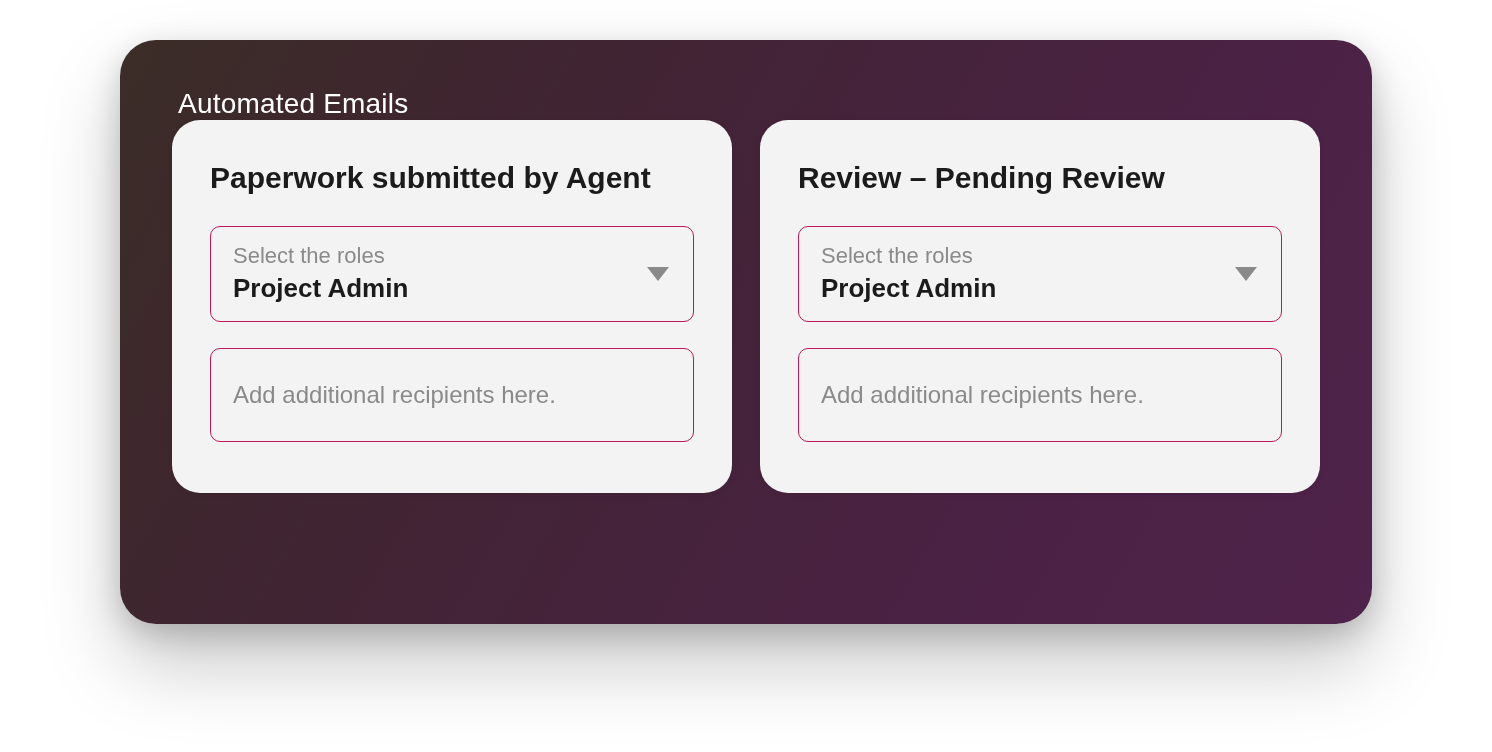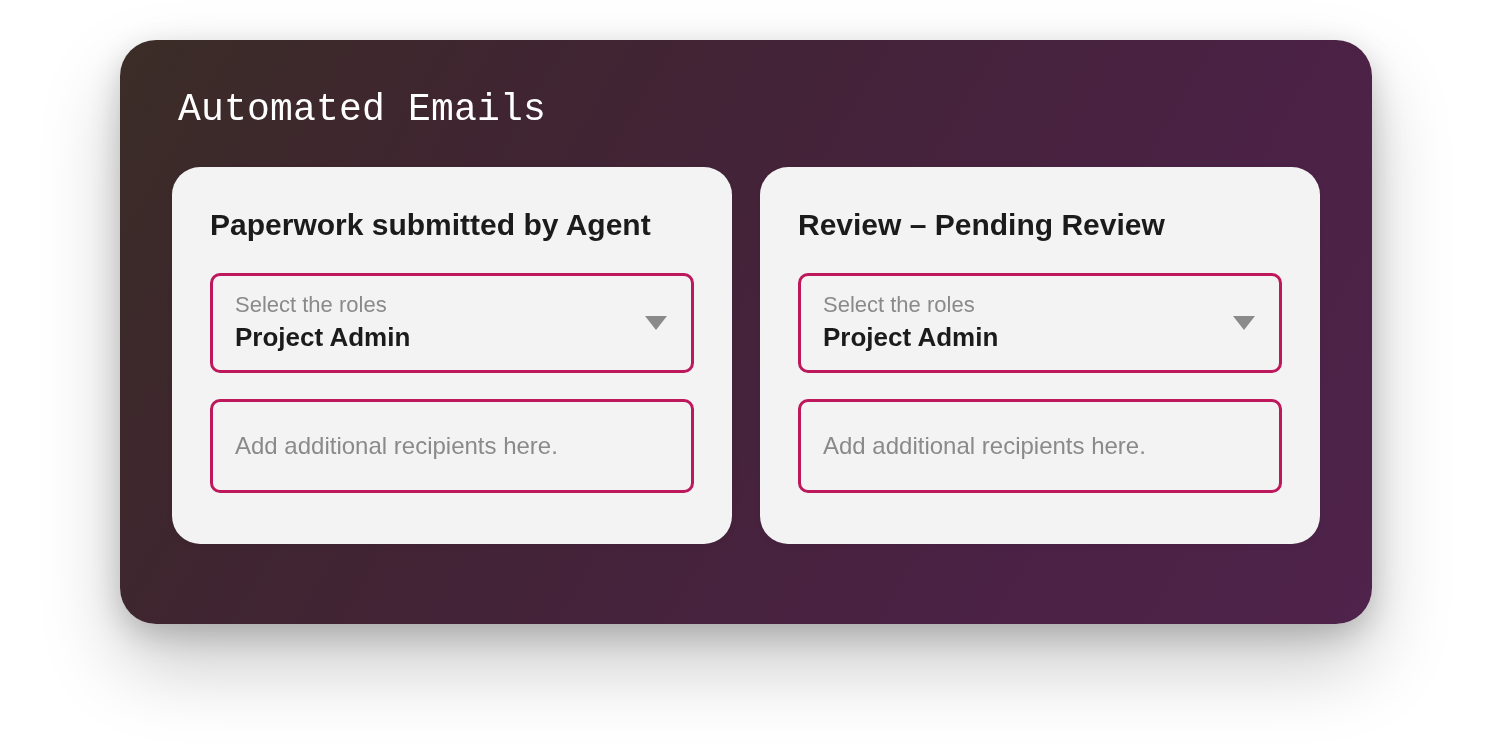--- a/index.html
+++ b/index.html
@@ -22,26 +22,24 @@
     height: 584px;
     border-radius: 36px;
     background: linear-gradient(120deg, #3b2d27 0%, #3f2530 25%, #45233b 50%, #4b2245 75%, #4f234b 100%);
     box-shadow:
       0 40px 80px rgba(0,0,0,0.22),
       0 10px 30px rgba(0,0,0,0.18);
     padding: 48px 52px 56px 52px;
   }
   .panel-title {
     color: #ffffff;
-    font-size: 38px;
+    font-size: 28px;
     font-weight: 500;
     letter-spacing: 0.2px;
-    margin-bottom: 36px;
     margin-left: 6px;
-    font-family: Liberation Mono, monospace;
   }
   .cards-row {
     display: flex;
     gap: 28px;
   }
   .card {
     flex: 1 1 0;
     background: #f3f3f3;
     border-radius: 28px;
     padding: 40px 38px 44px 38px;
@@ -49,21 +47,21 @@
   }
   .card-title {
     color: #1b1b1b;
     font-size: 30px;
     font-weight: 700;
     margin-bottom: 30px;
     line-height: 1.2;
   }
   .field {
     width: 100%;
-    border: 3px solid #be185d;
+    border: 1px solid #be185d;
     border-radius: 10px;
     background: #f3f3f3;
     padding: 16px 22px;
     margin-bottom: 26px;
   }
   .field:last-child { margin-bottom: 7px; justify-content: center; }
   .select-field {
     position: relative;
     cursor: pointer;
   }

